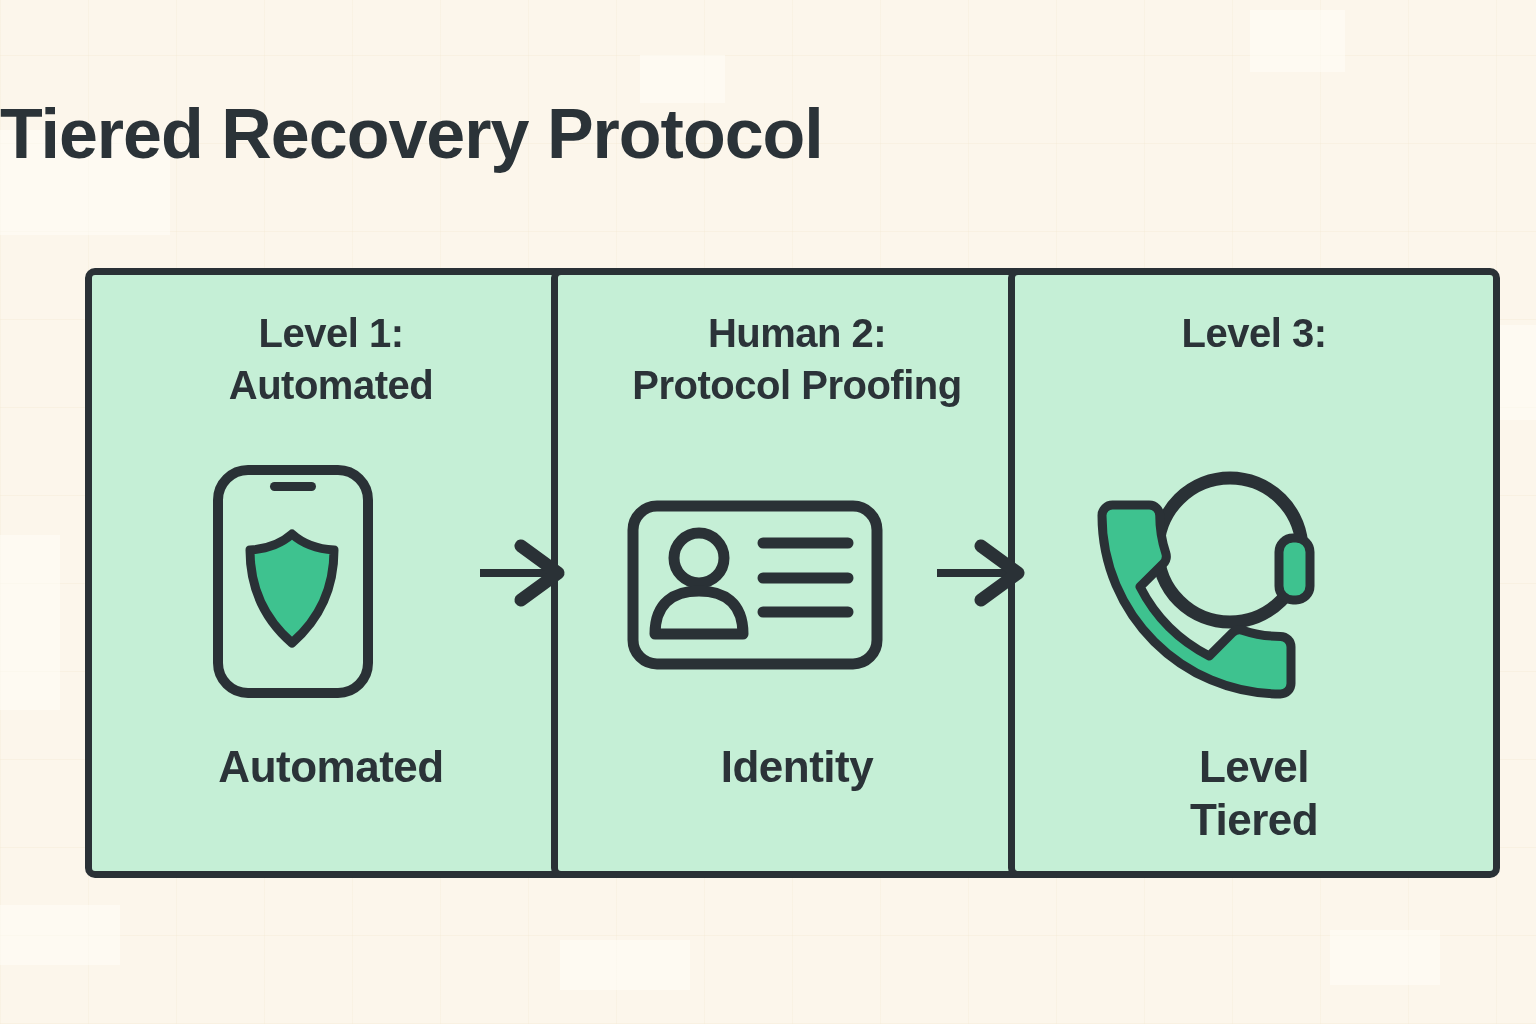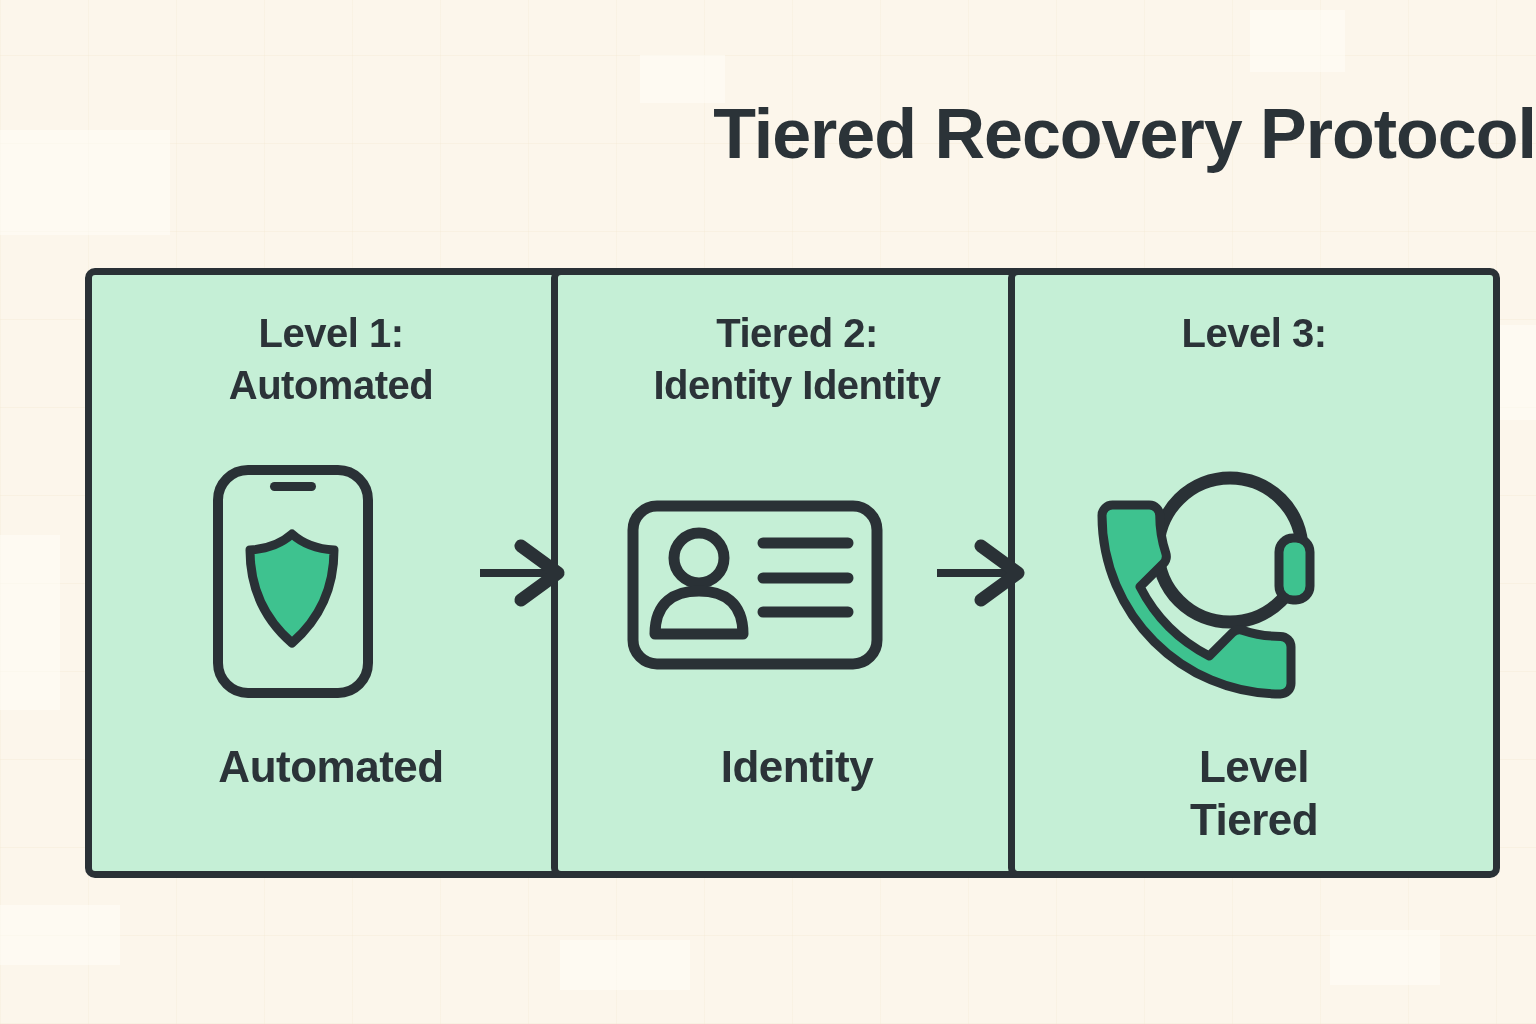--- a/index.html
+++ b/index.html
@@ -19,21 +19,21 @@
     font-family: "Liberation Sans", "DejaVu Sans", sans-serif;
     color: #2B3338;
   }
   .texture { position: absolute; inset: 0; z-index: 0; }
 
   .page-title {
     position: absolute;
     left: 0; right: 0;
     top: 94px;
     margin: 0;
-    text-align: right;
+    text-align: left;
     font-size: 70px;
     font-weight: 700;
     letter-spacing: -1px;
     color: #2B3338;
     z-index: 2;
   }
 
   .card {
     position: absolute;
     top: 268px;
@@ -118,22 +118,22 @@
       </svg>
     </div>
     <div class="card-label">
       <div>Automated</div>
       <div></div>
     </div>
   </section>
 
   <section class="card card-2">
     <div class="card-heading">
-      <div>Tiered 2:</div>
-      <div>Identity Identity</div>
+      <div>Human 2:</div>
+      <div>Protocol Proofing</div>
     </div>
     <div class="icon-wrap">
       <svg width="256" height="170" viewBox="0 0 256 170" aria-hidden="true">
         <rect x="6" y="6" width="244" height="158" rx="24" fill="none" stroke="#2A3136" stroke-width="11"></rect>
         <circle cx="72" cy="58" r="25" fill="none" stroke="#2A3136" stroke-width="11"></circle>
         <path d="M28 134 C28 102 48 91 72 91 C96 91 116 102 116 134 Z" fill="none" stroke="#2A3136" stroke-width="11" stroke-linejoin="round"></path>
         <line x1="136" y1="43" x2="221" y2="43" stroke="#2A3136" stroke-width="11" stroke-linecap="round"></line>
         <line x1="136" y1="78" x2="221" y2="78" stroke="#2A3136" stroke-width="11" stroke-linecap="round"></line>
         <line x1="136" y1="112" x2="221" y2="112" stroke="#2A3136" stroke-width="11" stroke-linecap="round"></line>
       </svg>

